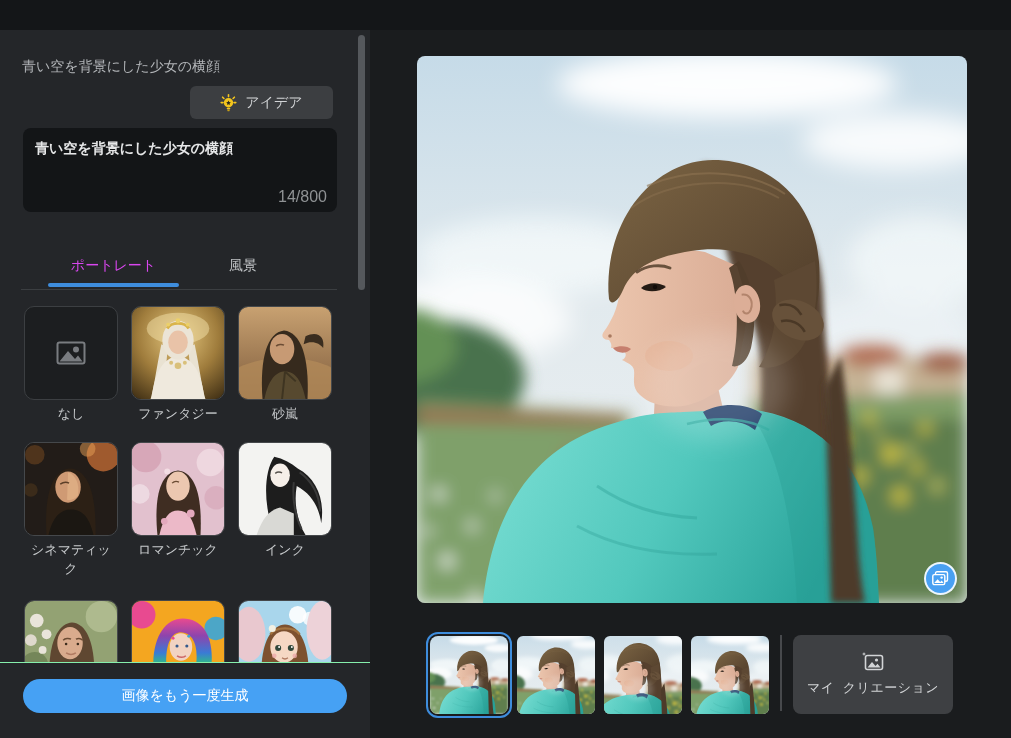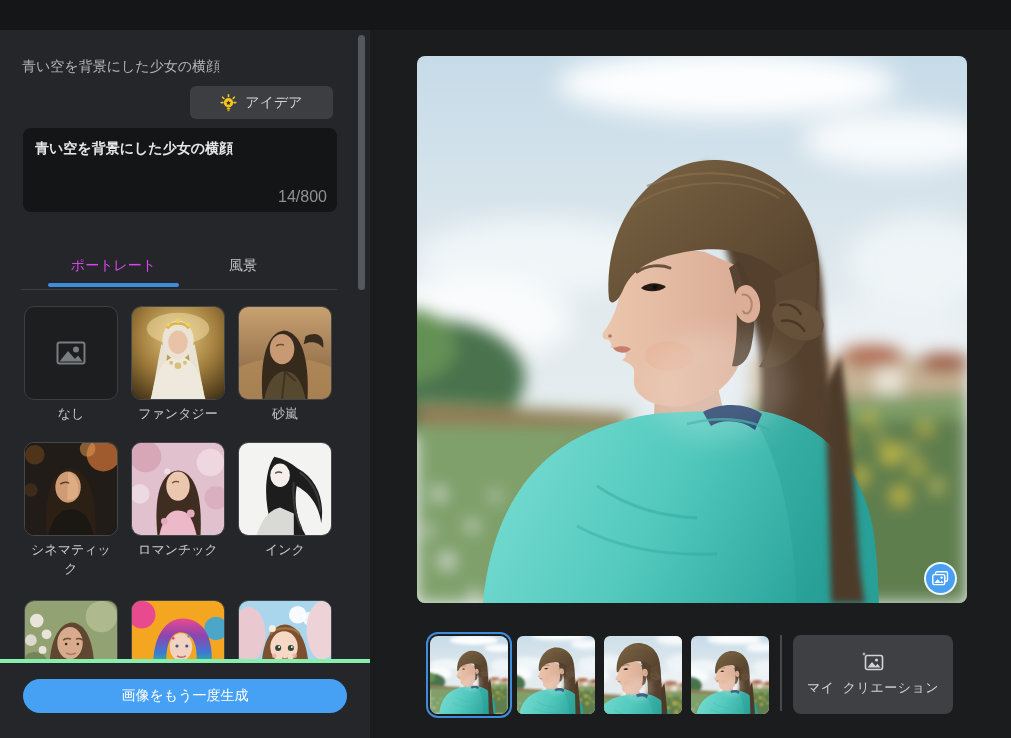--- a/index.html
+++ b/index.html
@@ -41,21 +41,21 @@
             background:#1c1e20;}
   .tile-art svg{display:block;width:100%;height:100%;}
   .tile-label{width:94px;margin-top:5px;text-align:center;font-size:13px;color:#c7cacc;line-height:1.45;
               word-break:break-all;}
   .tile-label span{display:inline-block;max-width:86px;}
   .tile-none .tile-art{display:flex;align-items:center;justify-content:center;border:1px solid #3c3f42;}
   .tile-none .tile-art svg{width:30px;height:24px;}
 
   #left-scrollbar{left:358px;top:5px;width:7px;height:255px;border-radius:4px;background:#55585c;cursor:grab;}
 
-  #bottom-bar{position:absolute;left:0;right:0;bottom:0;height:75px;background:#242629;border-top:4px solid #86efac;}
+  #bottom-bar{position:absolute;left:0;right:0;bottom:0;height:75px;background:#242629;border-top:1px solid #86efac;}
   #generate-button{position:absolute;left:23px;top:16px;width:324px;height:34px;border:none;border-radius:17px;
                    background:#46a1f4;color:#fff;font-size:14px;cursor:pointer;font-family:inherit;}
 
   
   #right-panel{position:absolute;left:370px;top:30px;width:641px;height:708px;background:#1a1c1e;}
   #preview{left:47px;top:26px;width:550px;height:547px;border-radius:8px;overflow:hidden;}
   #gallery-button{position:absolute;right:10px;bottom:8px;width:33px;height:33px;border-radius:50%;
                   background:#49a0f2;border:2px solid rgba(255,255,255,.9);cursor:pointer;display:flex;
                   align-items:center;justify-content:center;padding:0;box-sizing:border-box;}
 

